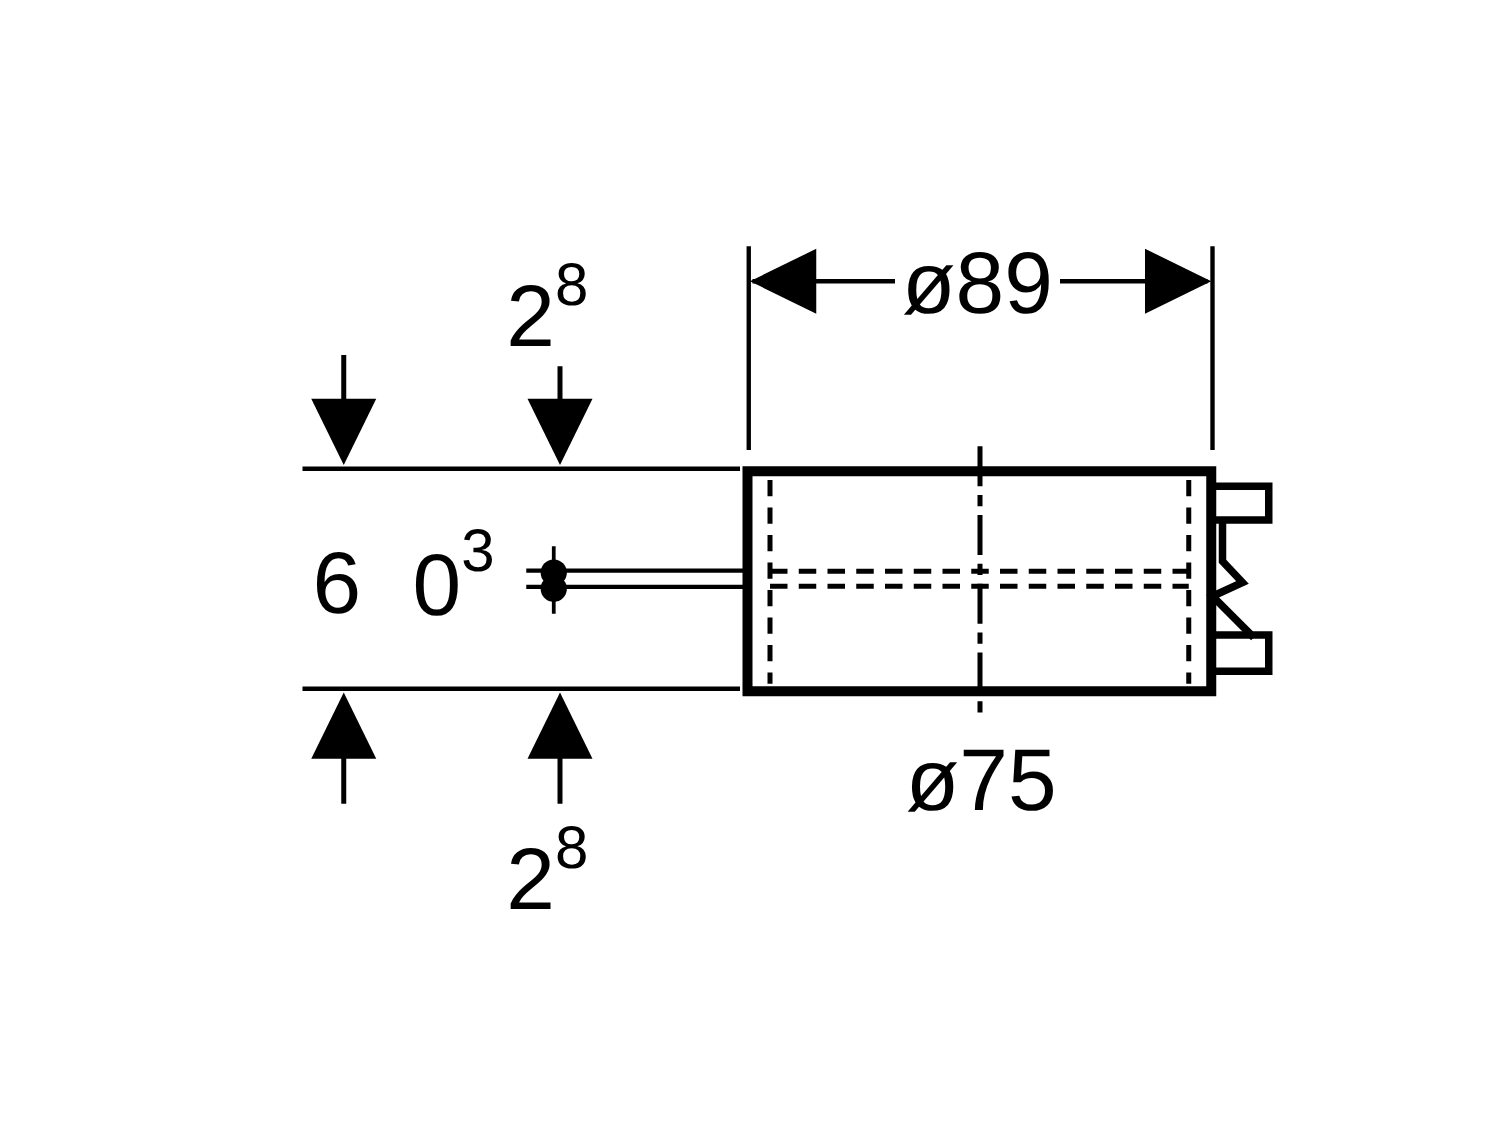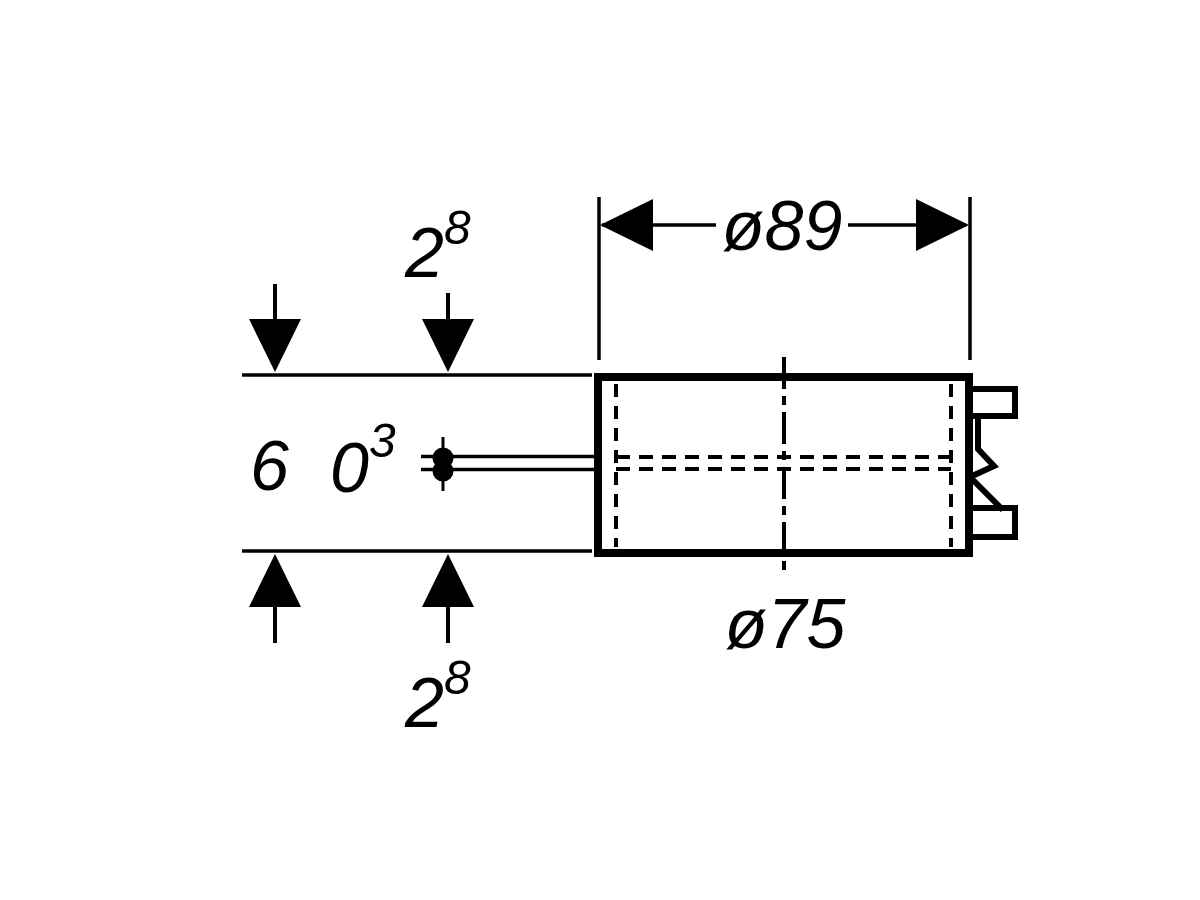--- a/index.html
+++ b/index.html
@@ -7,21 +7,20 @@
     padding: 0;
     background: #ffffff;
   }
   .canvas {
     position: relative;
     width: 1083px;
     height: 900px;
     background: #ffffff;
     overflow: hidden;
     font-family: "Liberation Sans", "DejaVu Sans", sans-serif;
-    font-style: italic;
   }
   svg text {
     font-family: "Liberation Sans", "DejaVu Sans", sans-serif;
     fill: #000000;
   }
   .dim-text {
     font-size: 70px;
   }
   .dim-sup {
     font-size: 48px;

